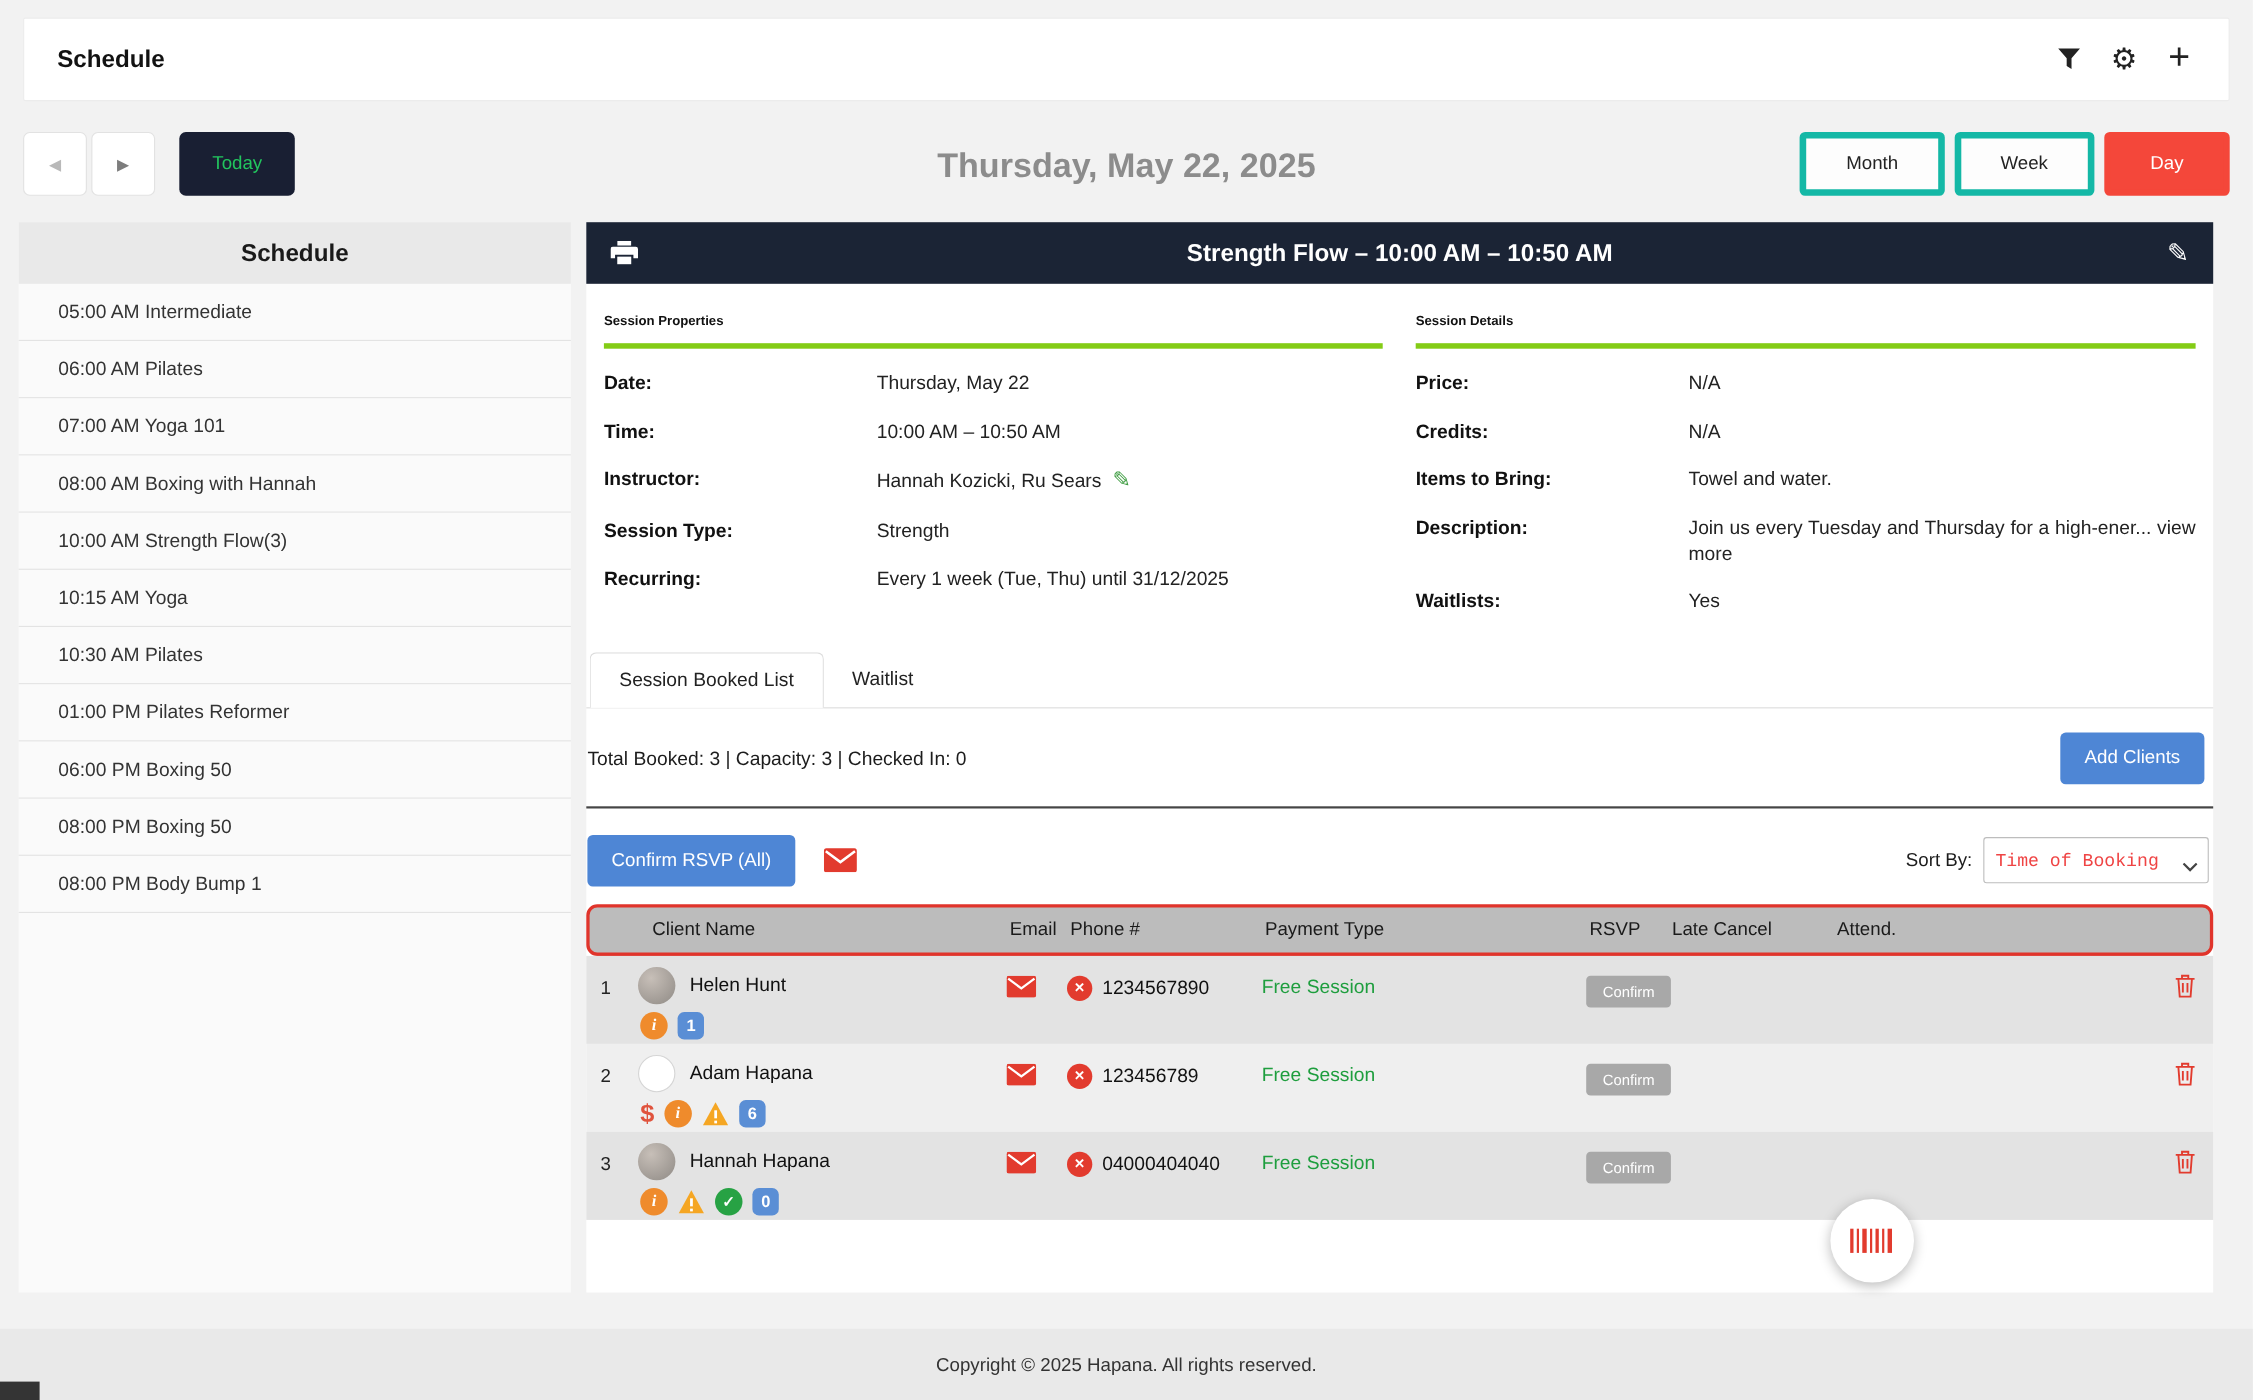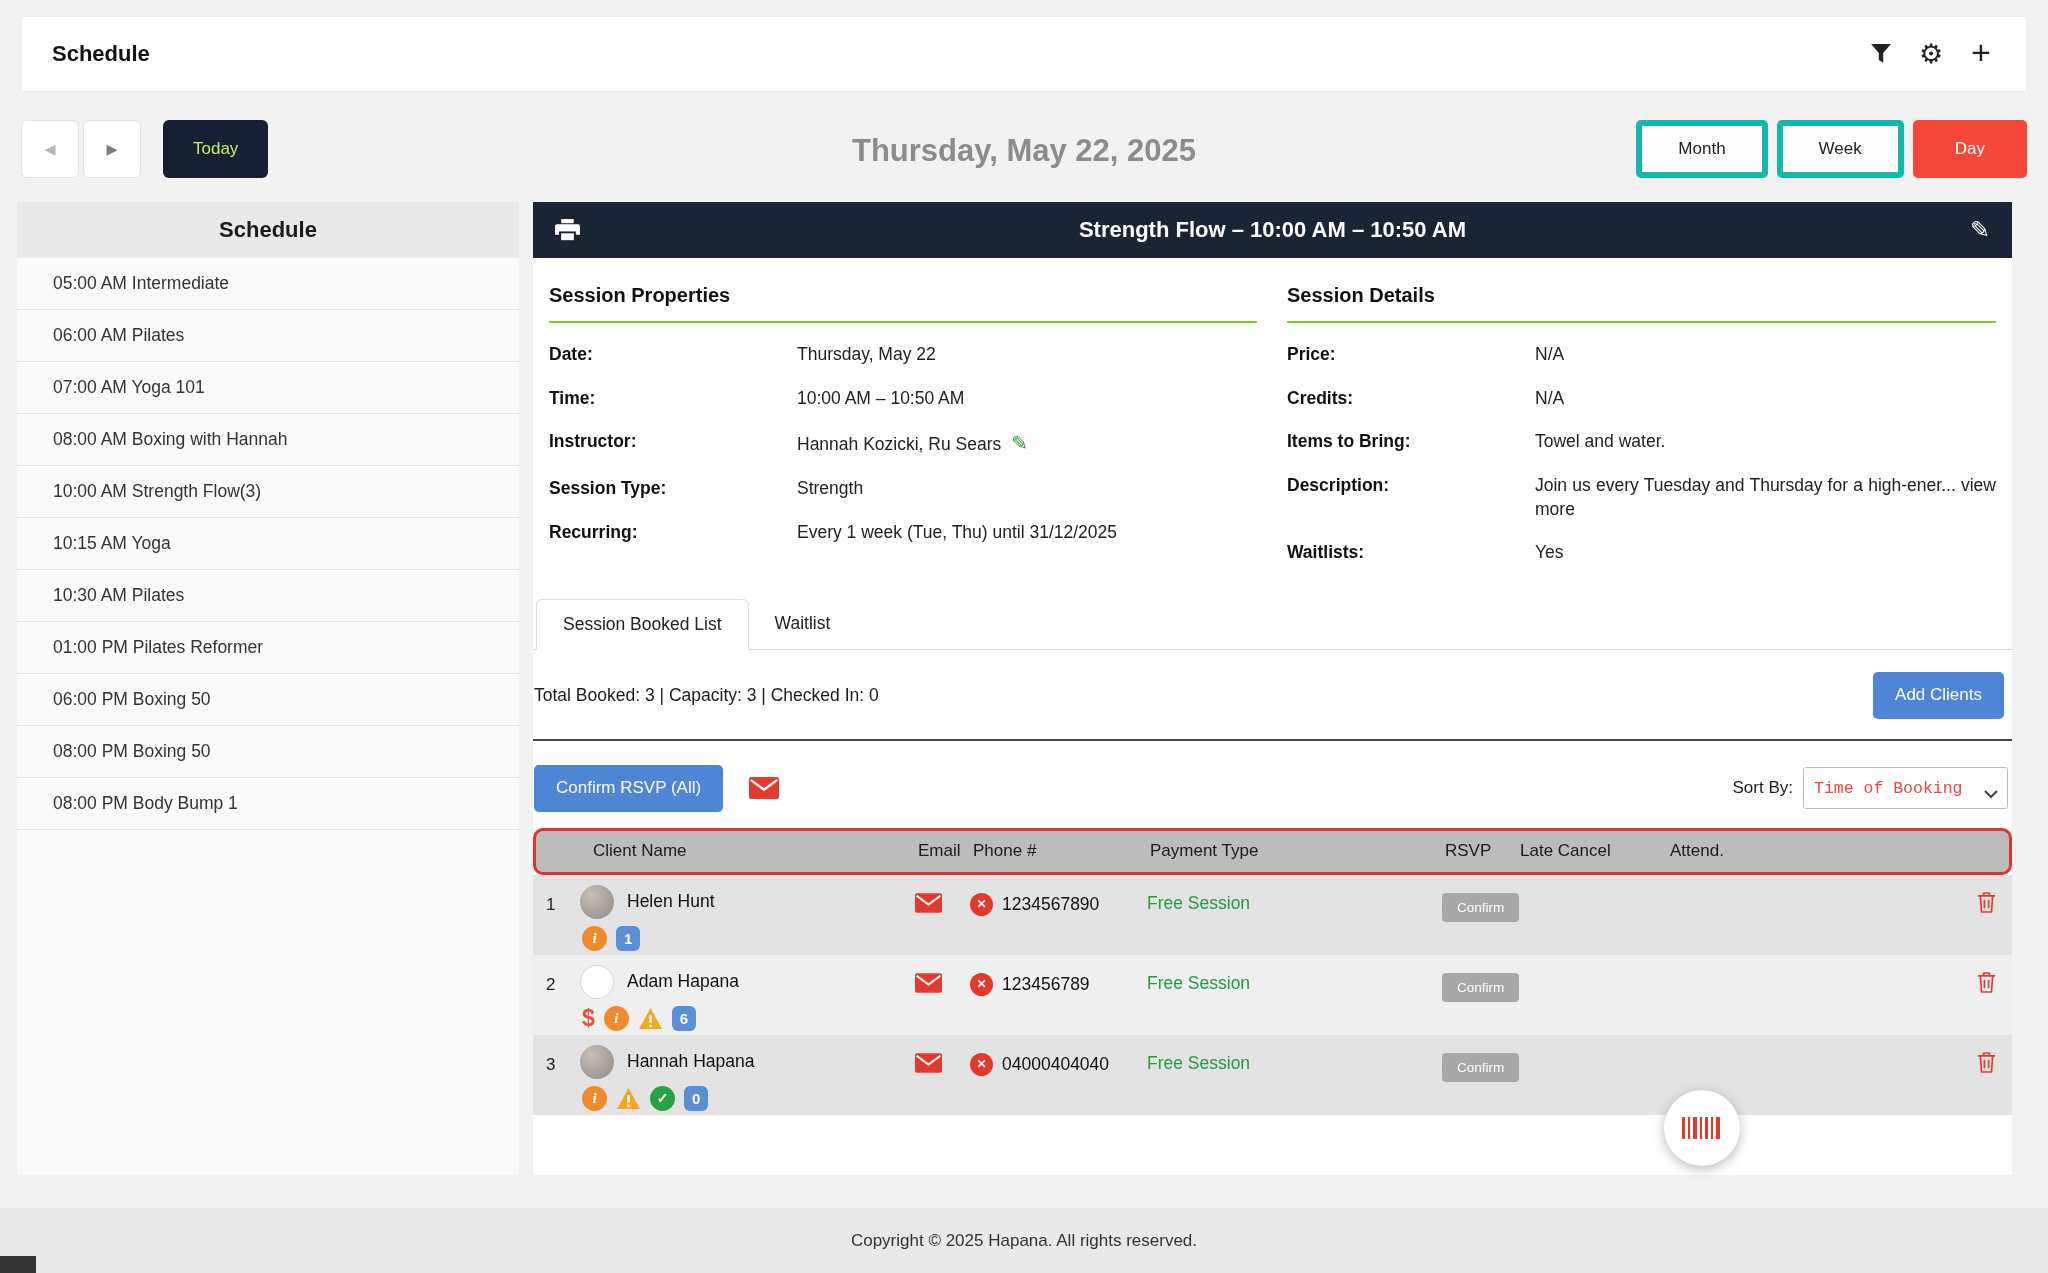--- a/index.html
+++ b/index.html
@@ -24,21 +24,21 @@
   .navrow { position:absolute; left:21px; right:21px; top:120px; height:62px; }
   .nav-arrows { position:absolute; left:0; top:0; display:flex; gap:4px; }
   .arrow-btn {
     width:58px; height:58px; background:#fff; border:1px solid #e2e2e2; border-radius:6px;
     display:flex; align-items:center; justify-content:center; font-size:22px; cursor:pointer;
   }
   .arrow-btn.prev { color:#b9b9b9; }
   .arrow-btn.next { color:#7d7d7d; }
   .today-btn {
     position:absolute; left:142px; top:0; height:58px; padding:0 30px;
-    background:#191f33; color:#bef264; border:none; border-radius:6px; font-size:17px;
+    background:#191f33; color:#22c55e; border:none; border-radius:6px; font-size:17px;
     display:flex; align-items:center; cursor:pointer; font-family:inherit;
   }
   .date-title {
     position:absolute; left:0; right:0; top:0; height:62px; line-height:62px;
     text-align:center; font-size:31px; font-weight:bold; color:#8c8c8c; pointer-events:none;
   }
   .view-btns { position:absolute; right:0; top:0; display:flex; gap:9px; }
   .view-btn {
     height:58px; padding:0 36px; background:#fdfdfd; border:6px solid #14b8a6; border-radius:5px;
     font-size:17px; color:#222; display:flex; align-items:center; cursor:pointer; font-family:inherit;
@@ -72,22 +72,22 @@
     position:absolute; left:0; right:0; text-align:center;
     font-size:22px; font-weight:bold; color:#fff; pointer-events:none;
   }
   .print-icon { cursor:pointer; z-index:2; display:flex; }
   .edit-icon  { margin-left:auto; cursor:pointer; z-index:2; font-size:24px; color:#fff; }
 
   .session-body { display:flex; padding:26px 16px 8px 16px; }
   .props-col { width:738px; padding-right:30px; }
   .details-col { flex:1; }
   .section-title {
-    font-size:20px; font-weight:bold; color:#111;
-    padding-bottom:14px; border-bottom:2px solid #84cc16;
+    font-size:12px; font-weight:bold; color:#111;
+    padding-bottom:14px; border-bottom:5px solid #84cc16;
   }
   .prop-row { display:flex; margin-top:20px; font-size:17.5px; line-height:1.35; }
   .prop-label { width:248px; font-weight:bold; color:#111; flex:none; }
   .prop-value { color:#222; flex:1; }
   .prop-value.justify { text-align:justify; }
   .inline-edit { color:#3d9c40; font-size:20px; margin-left:10px; cursor:pointer; }
   .view-more { color:#222; cursor:pointer; }
 
   
   .booking { padding:26px 0 0 0; }

